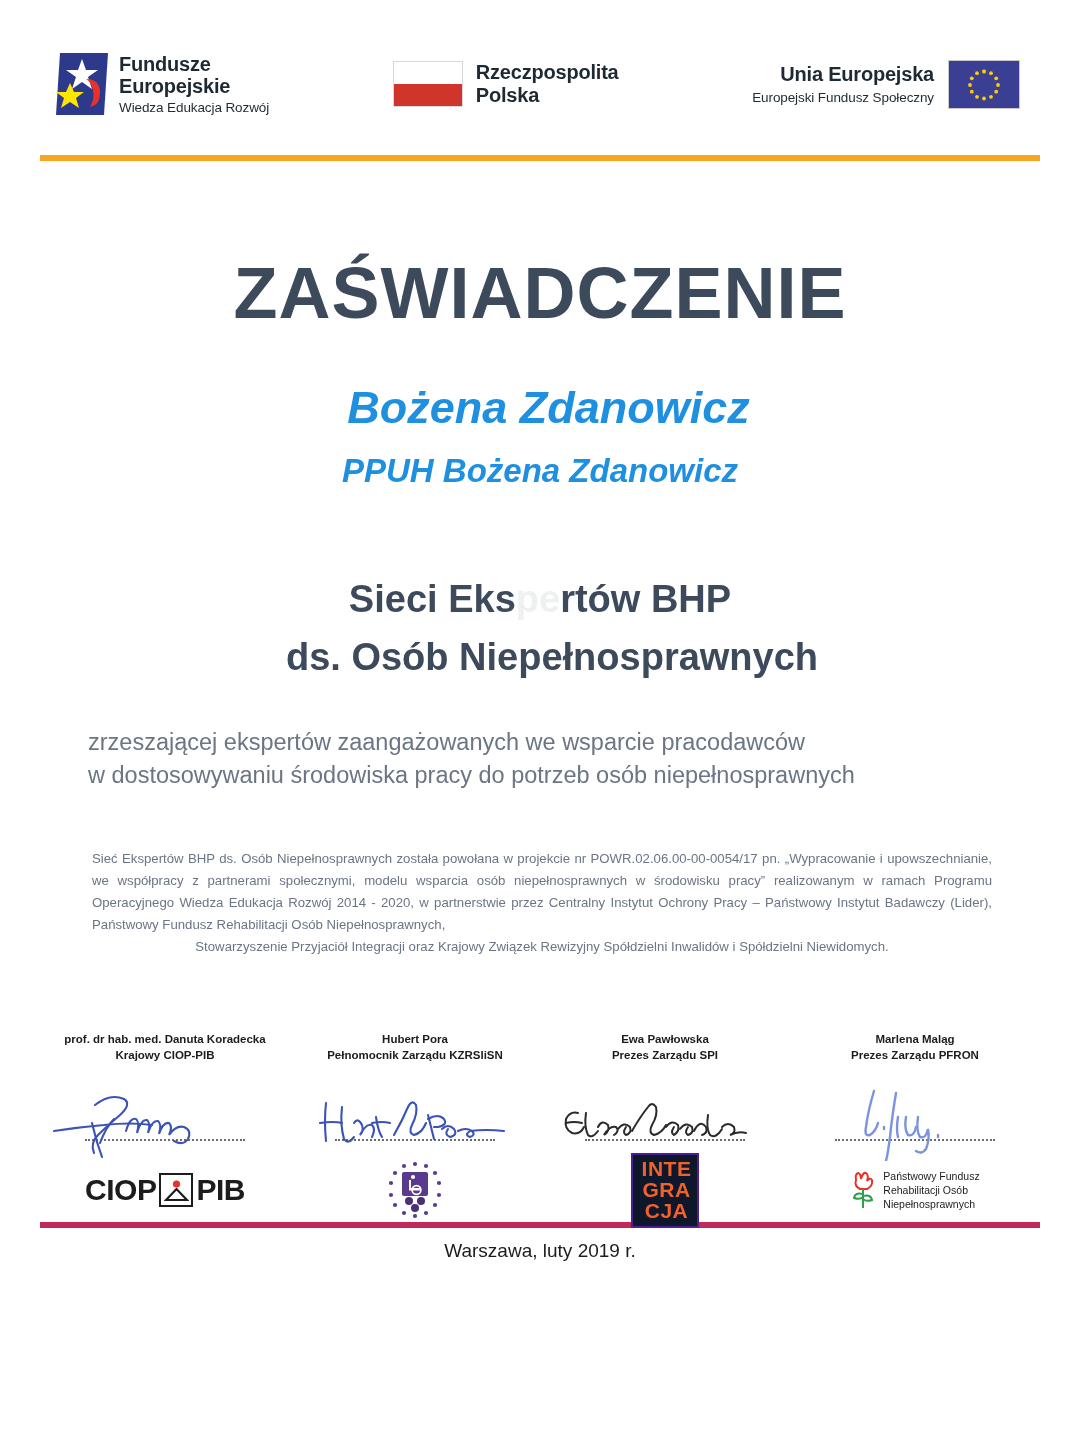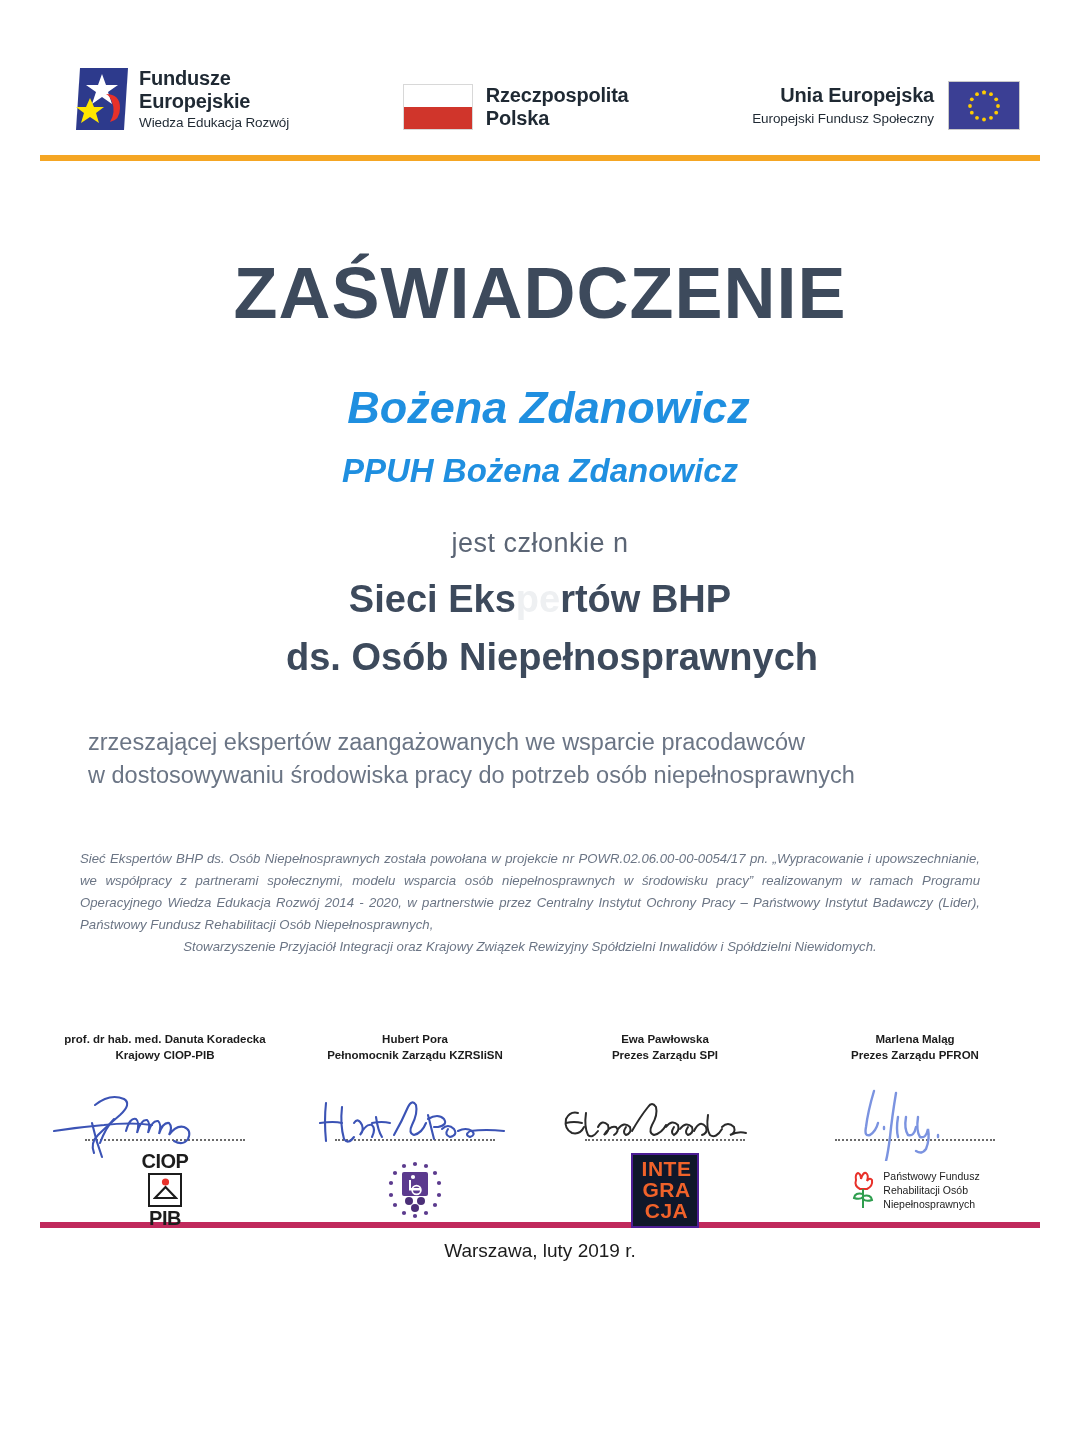--- a/index.html
+++ b/index.html
@@ -17,25 +17,25 @@
     height: 1440px;
     background: #ffffff;
     overflow: hidden;
     box-sizing: border-box;
   }
 
   
   .header-bar {
     position: absolute;
     top: 38px;
-    left: 44px;
+    left: 24px;
     right: 40px;
     height: 92px;
     display: flex;
-    align-items: flex-end;
+    align-items: center;
     justify-content: space-between;
   }
   .logo-block { display: flex; align-items: center; }
 
   
   .fe-logo { margin-left: 32px; }
   .fe-mark {
     width: 52px; height: 62px;
     position: relative;
     margin-right: 11px;
@@ -184,27 +184,26 @@
     font-size: 23.5px;
     line-height: 1.42;
     color: #6b7585;
   }
   .description .l2 { display: block; text-align: left; }
 
   
   .fineprint {
     position: absolute;
     top: 848px;
-    left: 80px;
+    left: 92px;
     width: 900px;
     text-align: justify;
     font-size: 13.2px;
     line-height: 1.66;
     color: #6b7585;
-    font-style: italic;
   }
   .fineprint .last { display: block; text-align: center; }
 
   
   .signatures {
     position: absolute;
     top: 1032px;
     left: 40px;
     right: 40px;
     display: flex;
@@ -248,25 +247,24 @@
     display: flex;
     align-items: center;
     justify-content: center;
     margin-top: 2px;
   }
 
   
   .ciop-mark {
     display: flex;
     align-items: center;
-    font-size: 20px;
+    font-size: 30px;
     font-weight: bold;
     color: #1c1c1c;
     letter-spacing: -0.5px;
-    flex-direction: column;
   }
   .ciop-glyph {
     width: 30px; height: 30px;
     border: 2.5px solid #1c1c1c;
     margin: 0 3px;
     position: relative;
     background: #fff;
   }
 
   
@@ -373,21 +371,20 @@
 
   </div>
 
   <div class="divider-top"></div>
   <div class="divider-bottom"></div>
 
   <div class="cert-title">ZAŚWIADCZENIE</div>
   <div class="recipient-name">Bożena Zdanowicz</div>
   <div class="recipient-org">PPUH Bożena Zdanowicz</div>
 
-  <div class="member-intro">jest członkie n</div>
   <div class="network-line1">
     <span>Sieci Eks</span><span class="faded">pe</span><span>rtów BHP</span>
   </div>
   <div class="network-line2">ds. Osób Niepełnosprawnych</div>
 
   <div class="description">
     <span>zrzeszającej ekspertów zaangażowanych we wsparcie pracodawców</span>
     <span class="l2">w dostosowywaniu środowiska pracy do potrzeb osób niepełnosprawnych</span>
   </div>
 

